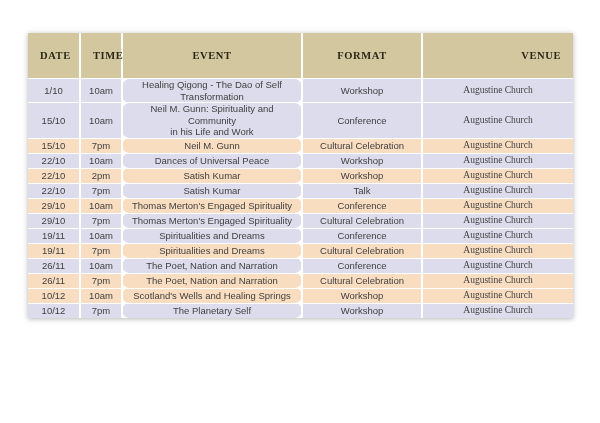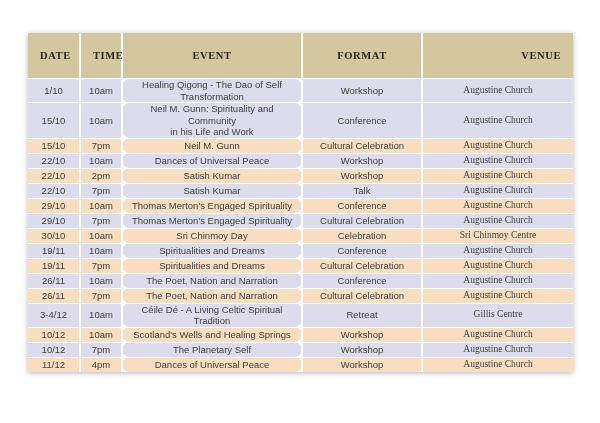--- a/index.html
+++ b/index.html
@@ -130,27 +130,20 @@
           <td>Conference</td>
           <td>Augustine Church</td>
         </tr>
         <tr class="alt-0">
           <td>29/10</td>
           <td>7pm</td>
           <td class="event">Thomas Merton's Engaged Spirituality</td>
           <td>Cultural Celebration</td>
           <td>Augustine Church</td>
         </tr>
-        <tr class="alt-1">
-          <td>30/10</td>
-          <td>10am</td>
-          <td class="event">Sri Chinmoy Day</td>
-          <td>Celebration</td>
-          <td>Sri Chinmoy Centre</td>
-        </tr>
         <tr class="alt-0">
           <td>19/11</td>
           <td>10am</td>
           <td class="event">Spiritualities and Dreams</td>
           <td>Conference</td>
           <td>Augustine Church</td>
         </tr>
         <tr class="alt-1">
           <td>19/11</td>
           <td>7pm</td>
@@ -165,43 +158,29 @@
           <td>Conference</td>
           <td>Augustine Church</td>
         </tr>
         <tr class="alt-1">
           <td>26/11</td>
           <td>7pm</td>
           <td class="event">The Poet, Nation and Narration</td>
           <td>Cultural Celebration</td>
           <td>Augustine Church</td>
         </tr>
-        <tr class="alt-0">
-          <td>3-4/12</td>
-          <td>10am</td>
-          <td class="event">Céile Dé - A Living Celtic Spiritual Tradition</td>
-          <td>Retreat</td>
-          <td>Gillis Centre</td>
-        </tr>
         <tr class="alt-1">
           <td>10/12</td>
           <td>10am</td>
           <td class="event">Scotland's Wells and Healing Springs</td>
           <td>Workshop</td>
           <td>Augustine Church</td>
         </tr>
         <tr class="alt-0">
           <td>10/12</td>
           <td>7pm</td>
           <td class="event">The Planetary Self</td>
           <td>Workshop</td>
           <td>Augustine Church</td>
         </tr>
-        <tr class="alt-1">
-          <td>11/12</td>
-          <td>4pm</td>
-          <td class="event">Dances of Universal Peace</td>
-          <td>Workshop</td>
-          <td>Augustine Church</td>
-        </tr>
       </tbody>
   </table>
 </div>
 
 </body></html>

